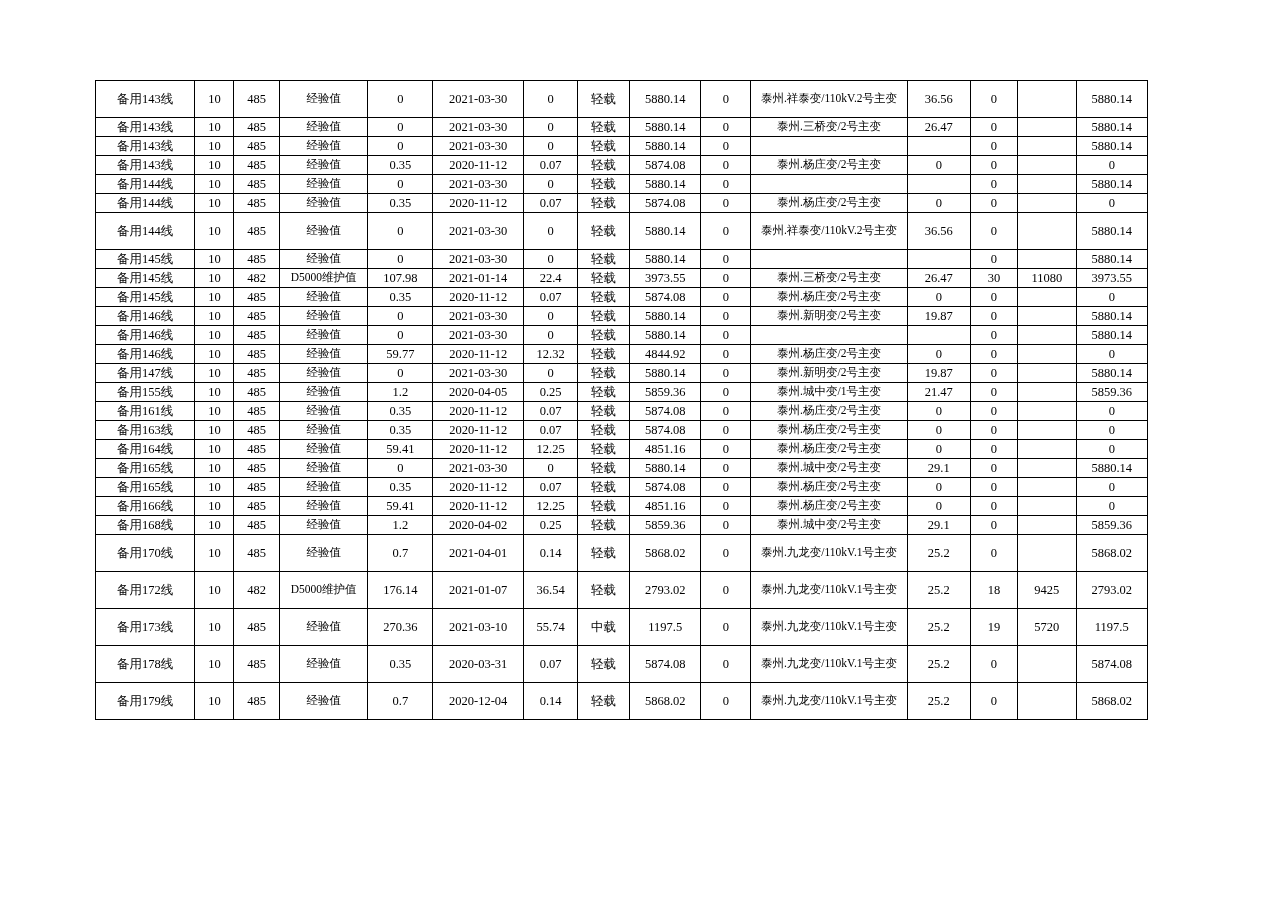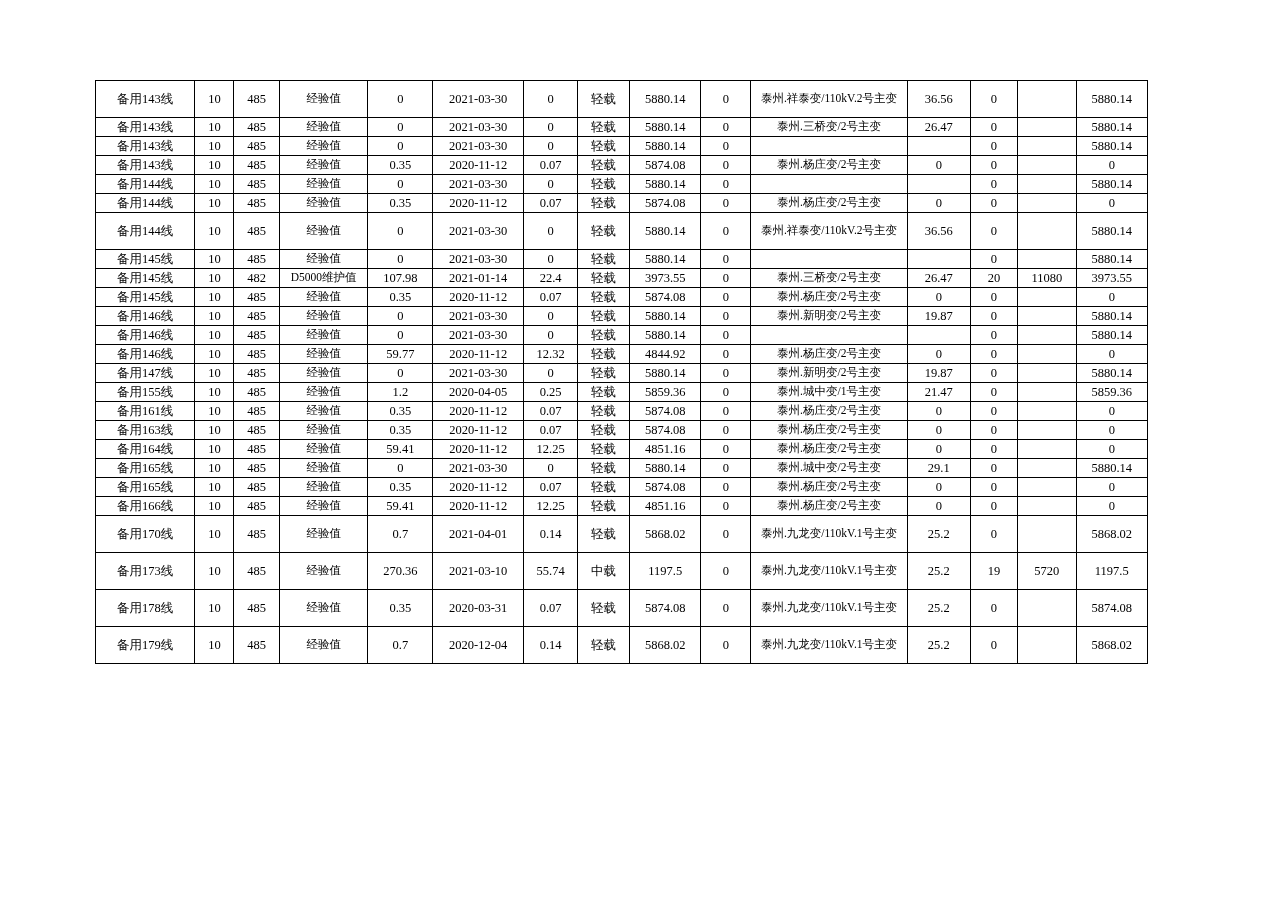--- a/index.html
+++ b/index.html
@@ -229,21 +229,21 @@
             <td>482</td>
             <td class="sub">D5000维护值</td>
             <td>107.98</td>
             <td>2021-01-14</td>
             <td>22.4</td>
             <td>轻载</td>
             <td>3973.55</td>
             <td>0</td>
             <td class="sub">泰州.三桥变/2号主变</td>
             <td>26.47</td>
-            <td>20</td>
+            <td>30</td>
             <td>11080</td>
             <td>3973.55</td>
           </tr>
           <tr class="h1">
             <td>备用145线</td>
             <td>10</td>
             <td>485</td>
             <td class="sub">经验值</td>
             <td>0.35</td>
             <td>2020-11-12</td>
@@ -437,36 +437,70 @@
             <td>12.25</td>
             <td>轻载</td>
             <td>4851.16</td>
             <td>0</td>
             <td class="sub">泰州.杨庄变/2号主变</td>
             <td>0</td>
             <td>0</td>
             <td></td>
             <td>0</td>
           </tr>
+          <tr class="h1">
+            <td>备用168线</td>
+            <td>10</td>
+            <td>485</td>
+            <td class="sub">经验值</td>
+            <td>1.2</td>
+            <td>2020-04-02</td>
+            <td>0.25</td>
+            <td>轻载</td>
+            <td>5859.36</td>
+            <td>0</td>
+            <td class="sub">泰州.城中变/2号主变</td>
+            <td>29.1</td>
+            <td>0</td>
+            <td></td>
+            <td>5859.36</td>
+          </tr>
           <tr class="h2">
             <td>备用170线</td>
             <td>10</td>
             <td>485</td>
             <td class="sub">经验值</td>
             <td>0.7</td>
             <td>2021-04-01</td>
             <td>0.14</td>
             <td>轻载</td>
             <td>5868.02</td>
             <td>0</td>
             <td class="sub">泰州.九龙变/110kV.1号主变</td>
             <td>25.2</td>
             <td>0</td>
             <td></td>
             <td>5868.02</td>
+          </tr>
+          <tr class="h2">
+            <td>备用172线</td>
+            <td>10</td>
+            <td>482</td>
+            <td class="sub">D5000维护值</td>
+            <td>176.14</td>
+            <td>2021-01-07</td>
+            <td>36.54</td>
+            <td>轻载</td>
+            <td>2793.02</td>
+            <td>0</td>
+            <td class="sub">泰州.九龙变/110kV.1号主变</td>
+            <td>25.2</td>
+            <td>18</td>
+            <td>9425</td>
+            <td>2793.02</td>
           </tr>
           <tr class="h2">
             <td>备用173线</td>
             <td>10</td>
             <td>485</td>
             <td class="sub">经验值</td>
             <td>270.36</td>
             <td>2021-03-10</td>
             <td>55.74</td>
             <td>中载</td>

